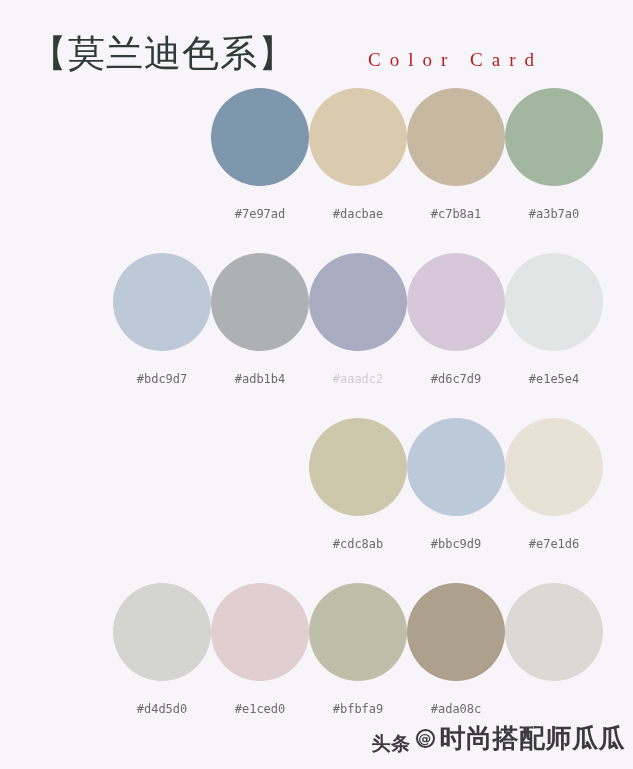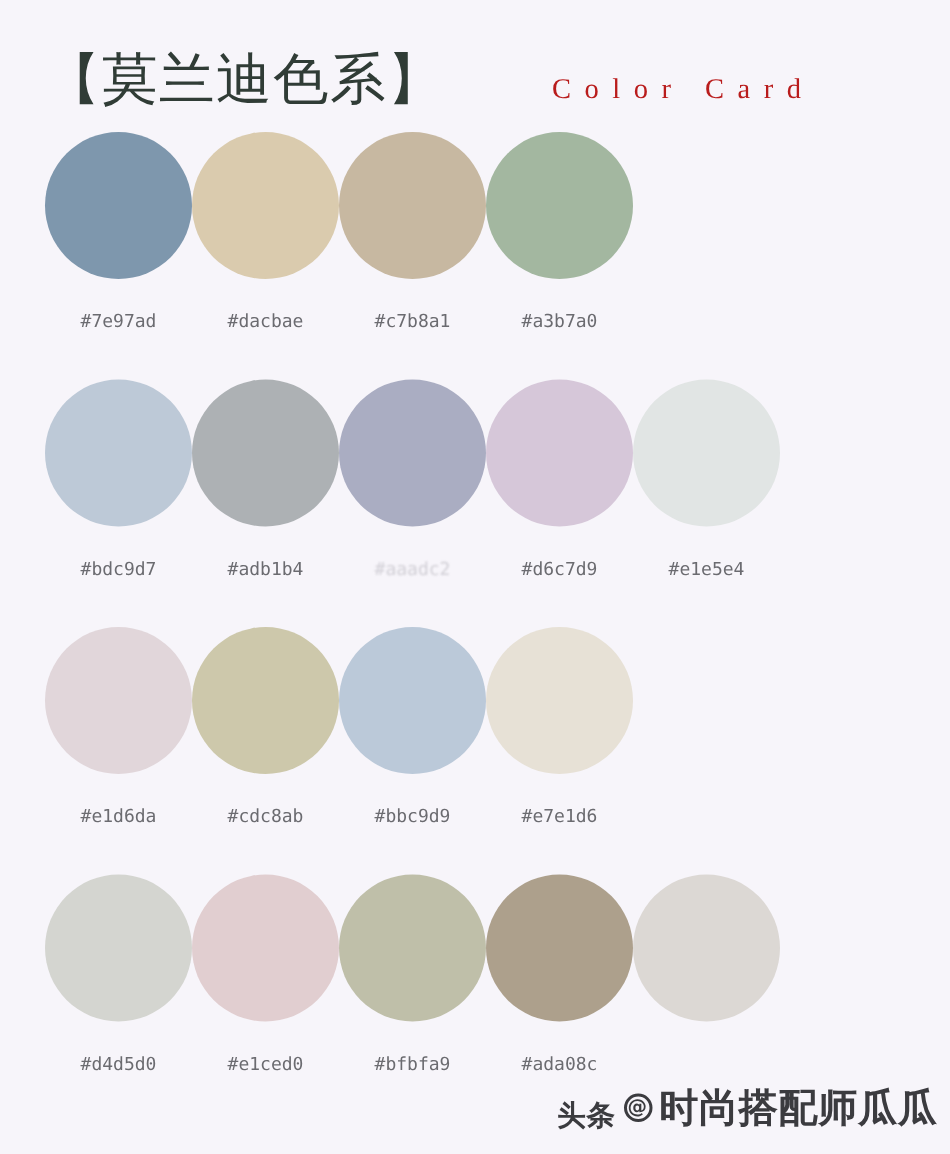--- a/index.html
+++ b/index.html
@@ -48,21 +48,21 @@
     white-space: nowrap;
   }
 
   
   .grid {
     padding: 0 30px;
     box-sizing: border-box;
   }
   .row {
     display: flex;
-    justify-content: flex-start;
+    justify-content: flex-end;
     height: 165px;
   }
   .cell {
     width: 98px;
     display: flex;
     flex-direction: column;
     align-items: center;
   }
   .dot {
     width: 98px;
@@ -172,24 +172,20 @@
           <div class="dot" style="background: rgb(214, 199, 217);"></div>
           <div class="swatch-label">#d6c7d9</div>
         </div>
         <div class="cell">
           <div class="dot" style="background: rgb(225, 229, 228);"></div>
           <div class="swatch-label">#e1e5e4</div>
         </div>
       </div>
       <div class="row">
         <div class="cell">
-          <div class="dot" style="background: rgb(225, 214, 218);"></div>
-          <div class="swatch-label">#e1d6da</div>
-        </div>
-        <div class="cell">
           <div class="dot" style="background: rgb(205, 200, 171);"></div>
           <div class="swatch-label">#cdc8ab</div>
         </div>
         <div class="cell">
           <div class="dot" style="background: rgb(187, 201, 217);"></div>
           <div class="swatch-label">#bbc9d9</div>
         </div>
         <div class="cell">
           <div class="dot" style="background: rgb(231, 225, 214);"></div>
           <div class="swatch-label">#e7e1d6</div>

